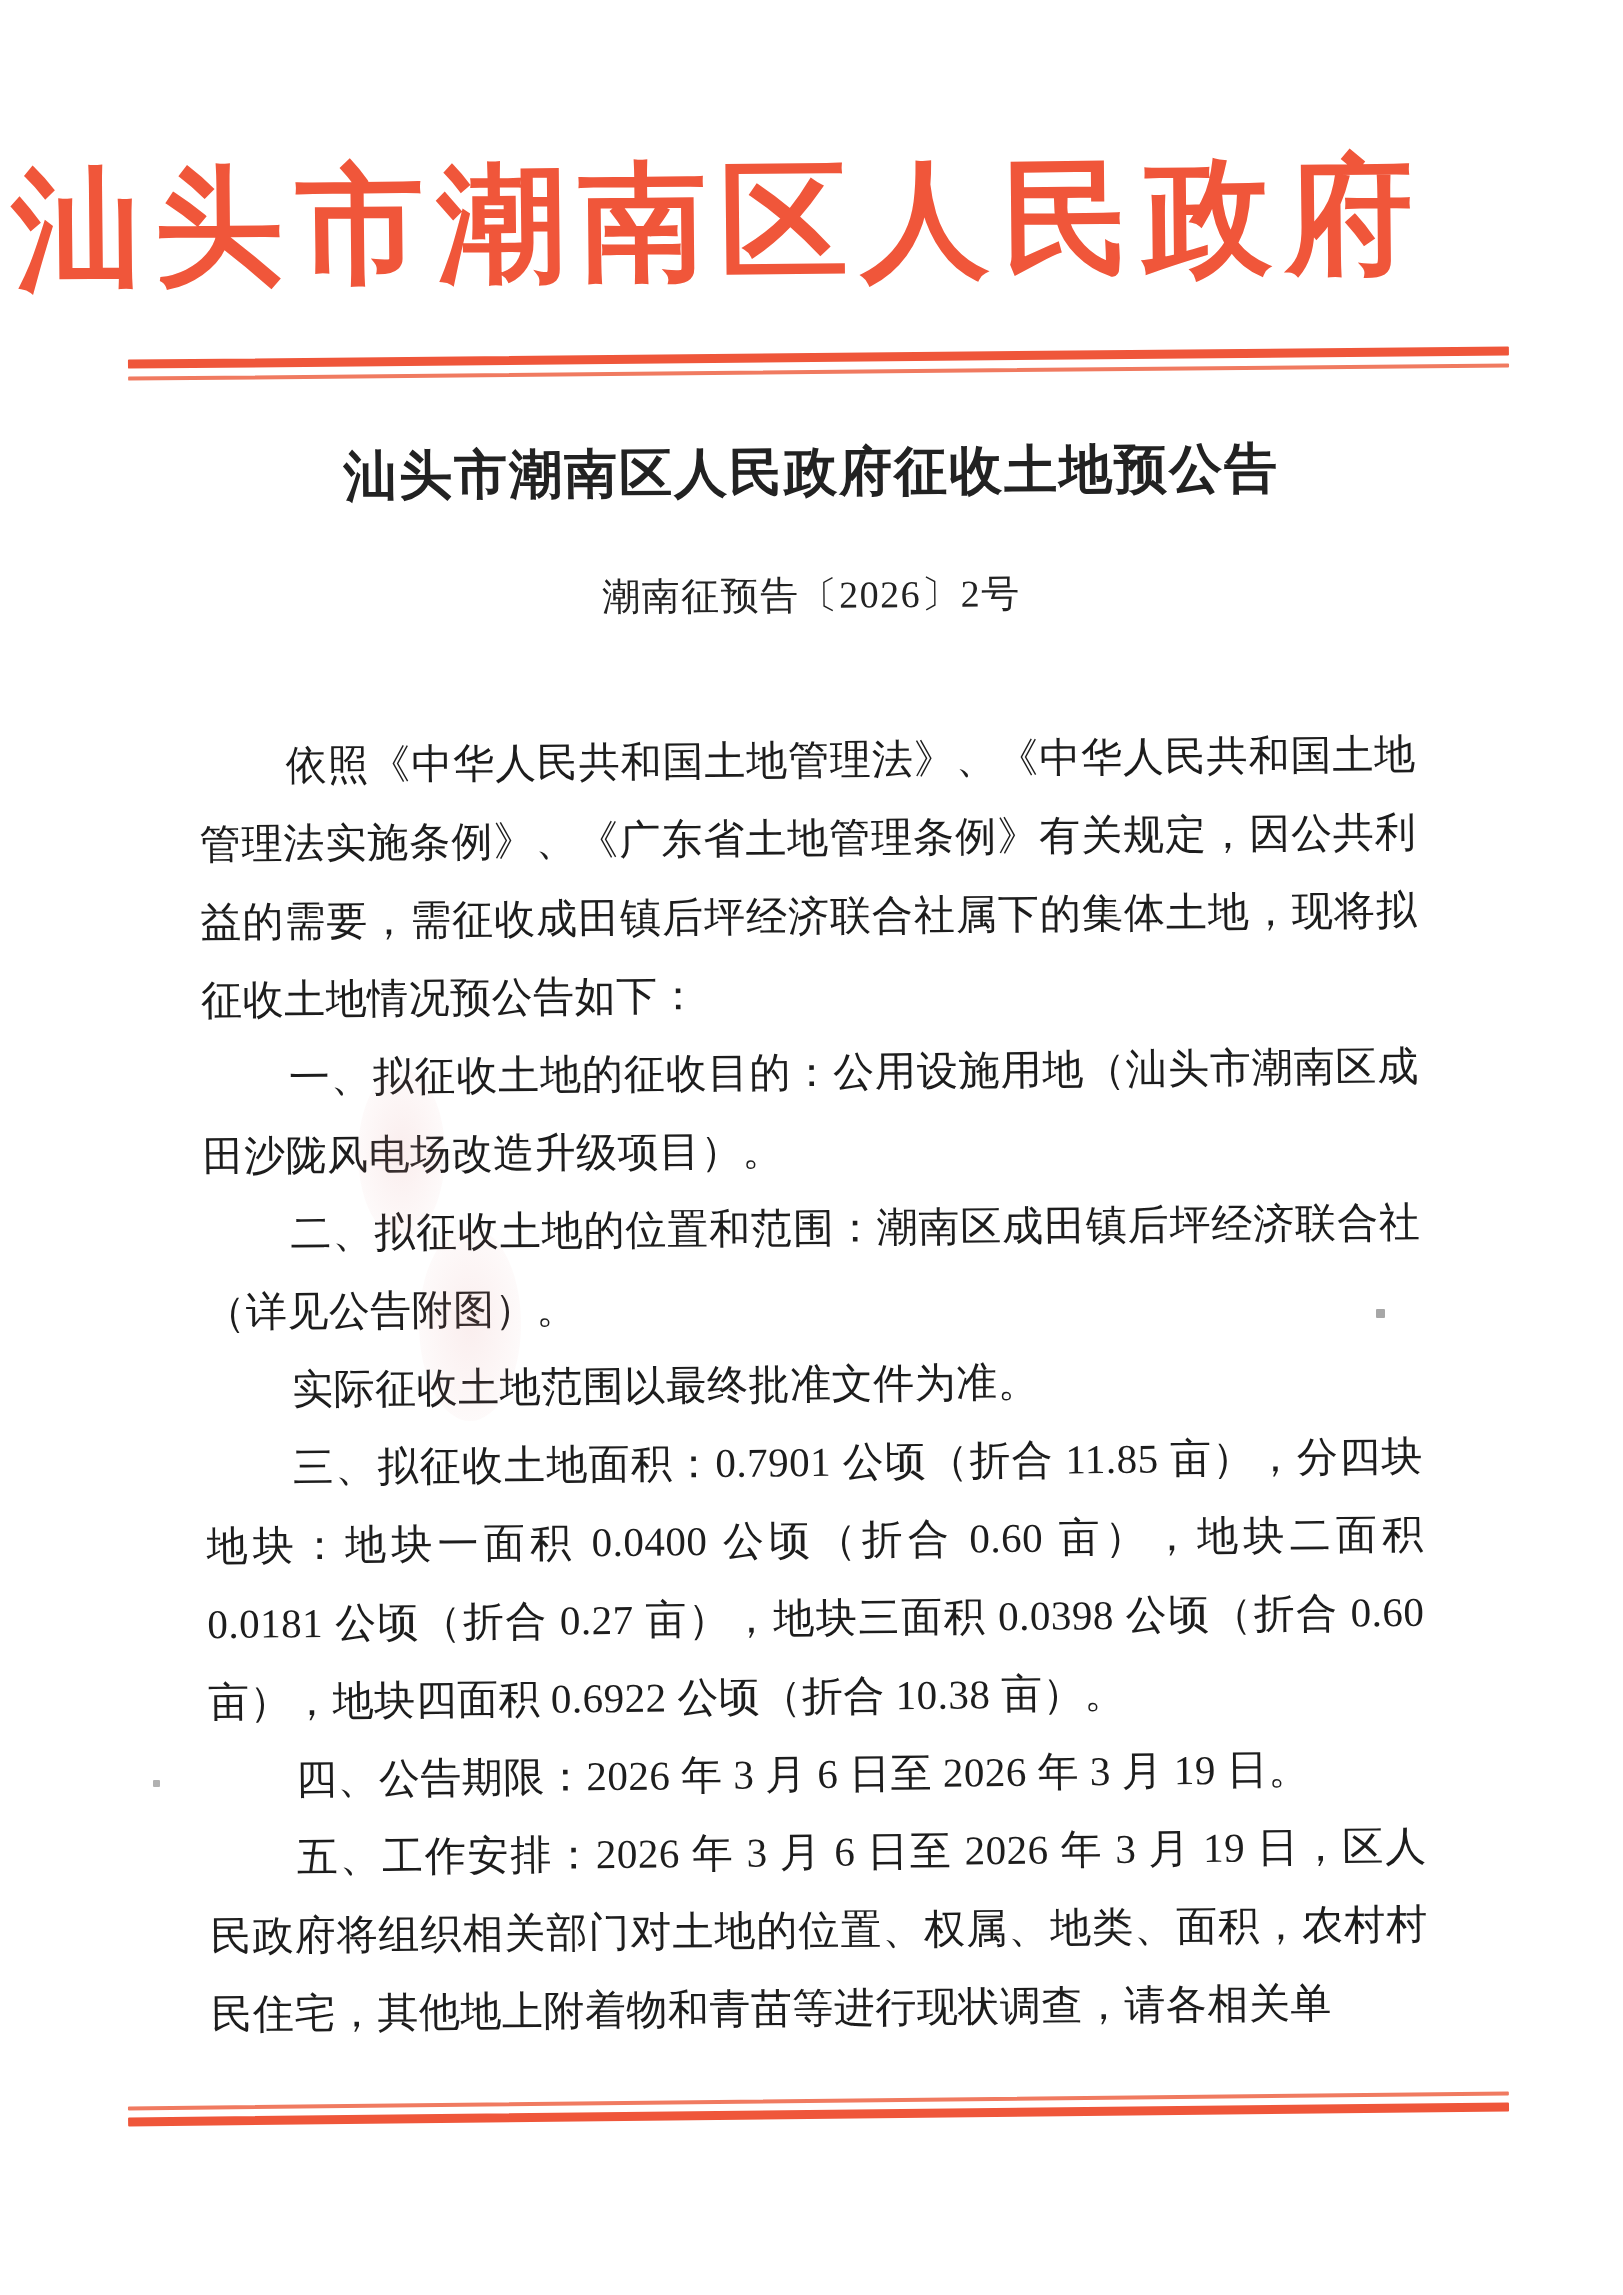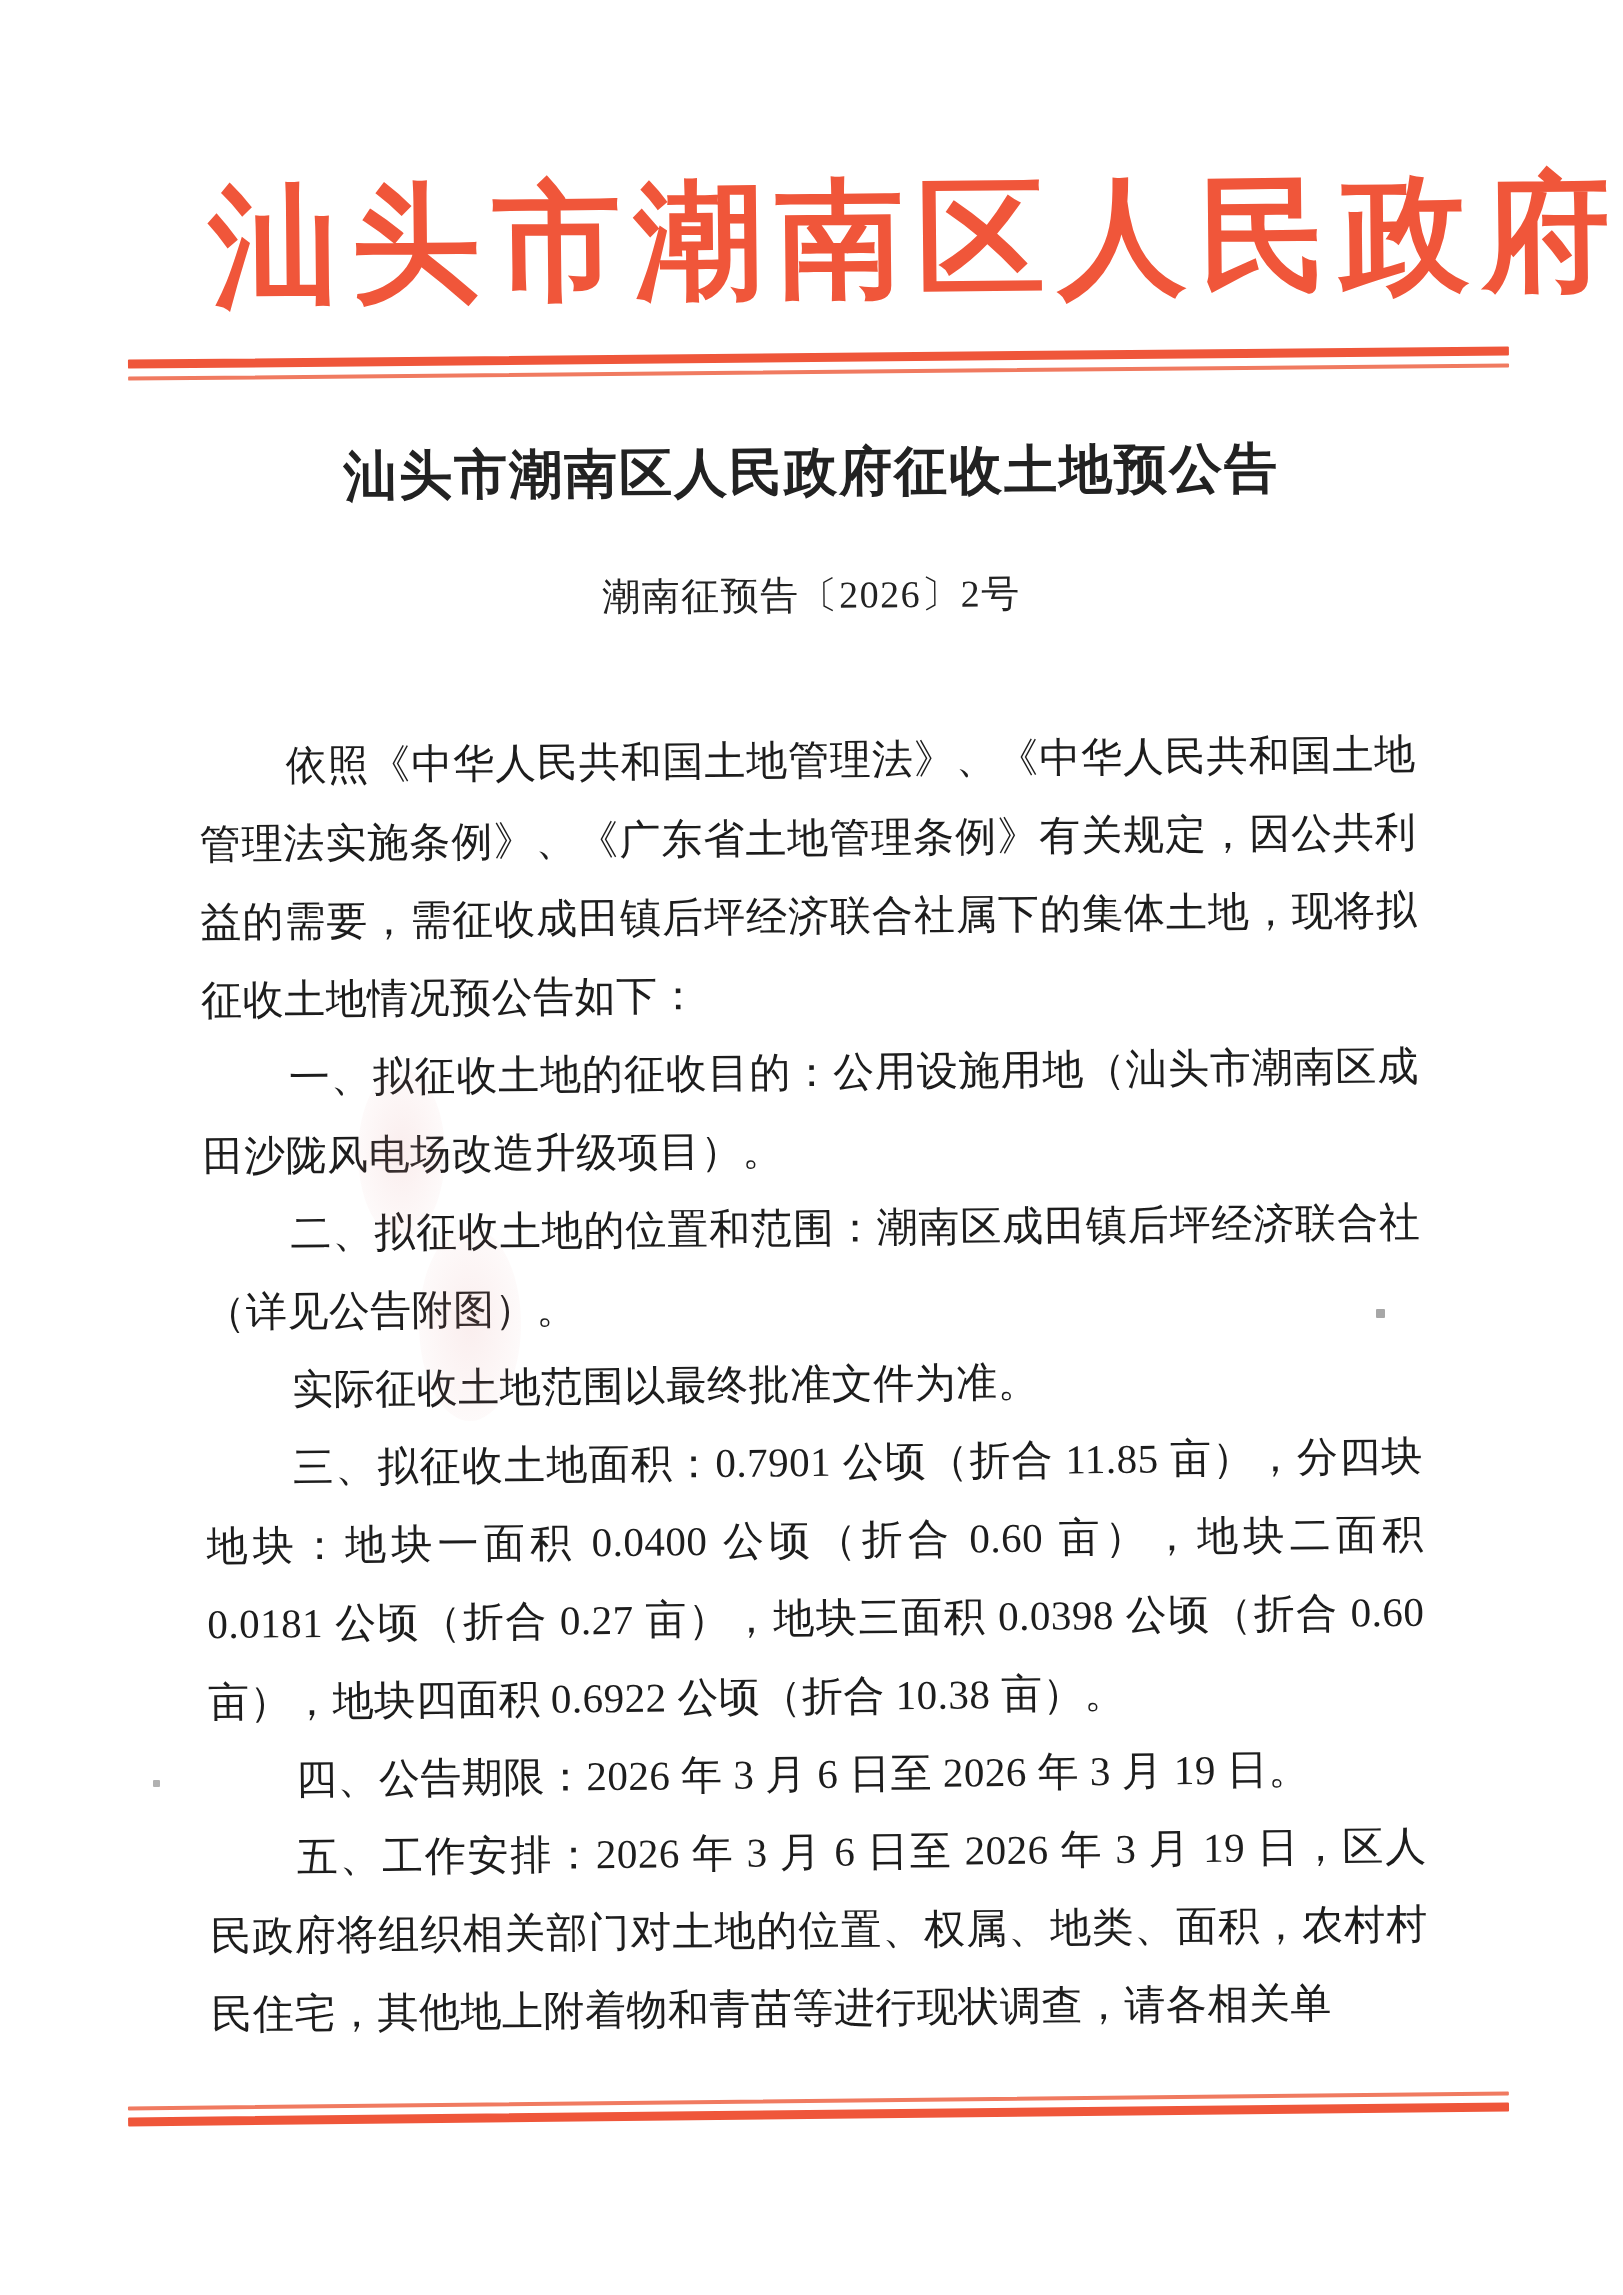--- a/index.html
+++ b/index.html
@@ -19,22 +19,22 @@
     background: #ffffff;
     overflow: hidden;
     box-sizing: border-box;
   }
 
   
   .masthead {
     position: absolute;
     left: 0;
     right: 0;
-    top: 169px;
-    text-align: right;
+    top: 152px;
+    text-align: left;
     user-select: none;
   }
   .masthead-title {
     display: inline-block;
     font-family: "Liberation Serif", "DejaVu Serif", serif;
     font-weight: 700;
     font-size: 128px;
     line-height: 1.12;
     letter-spacing: 13.3px;
     color: #f0563a;

